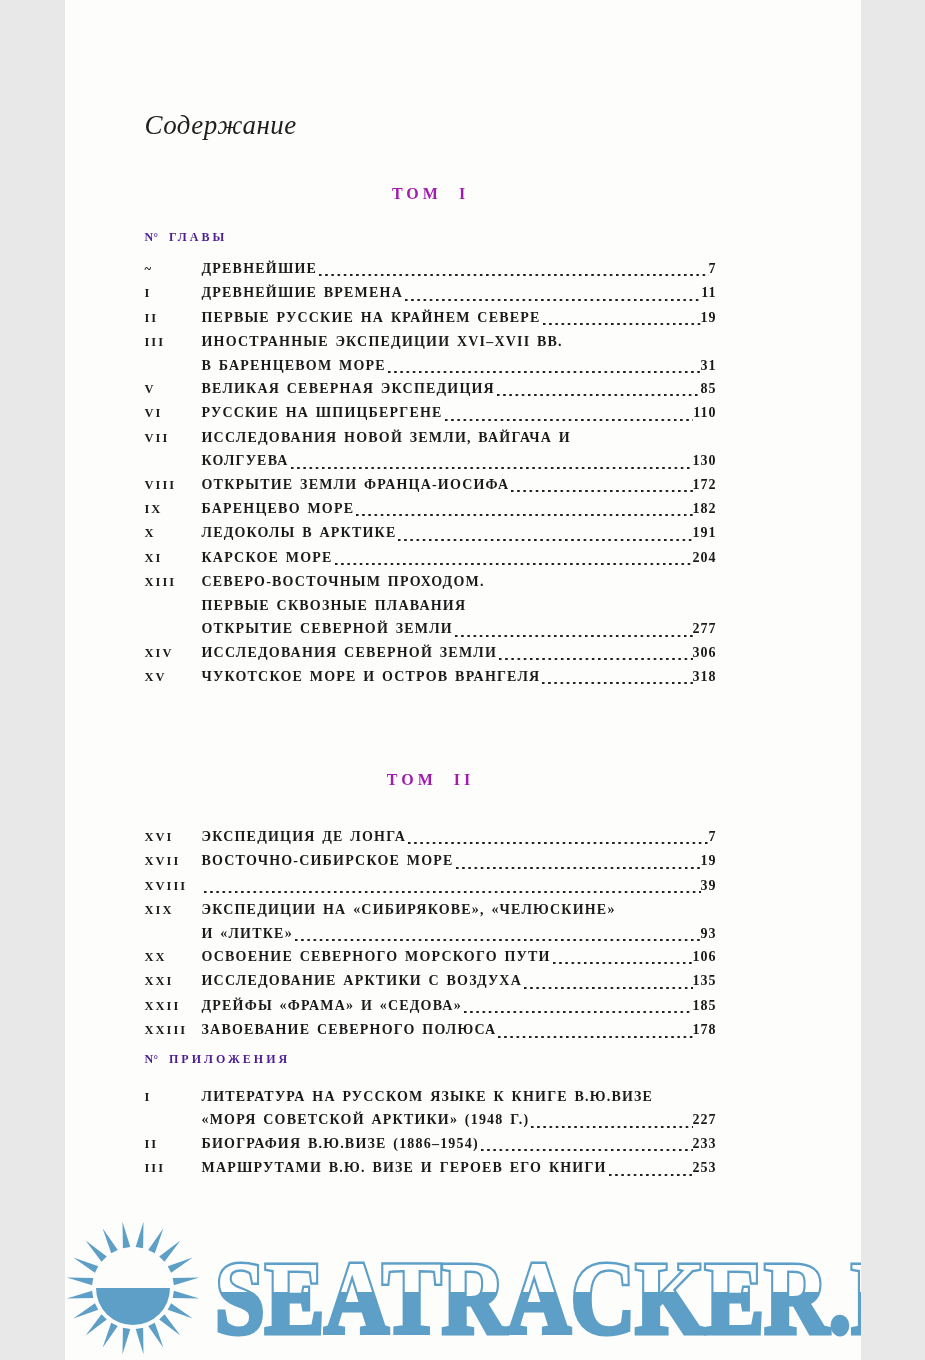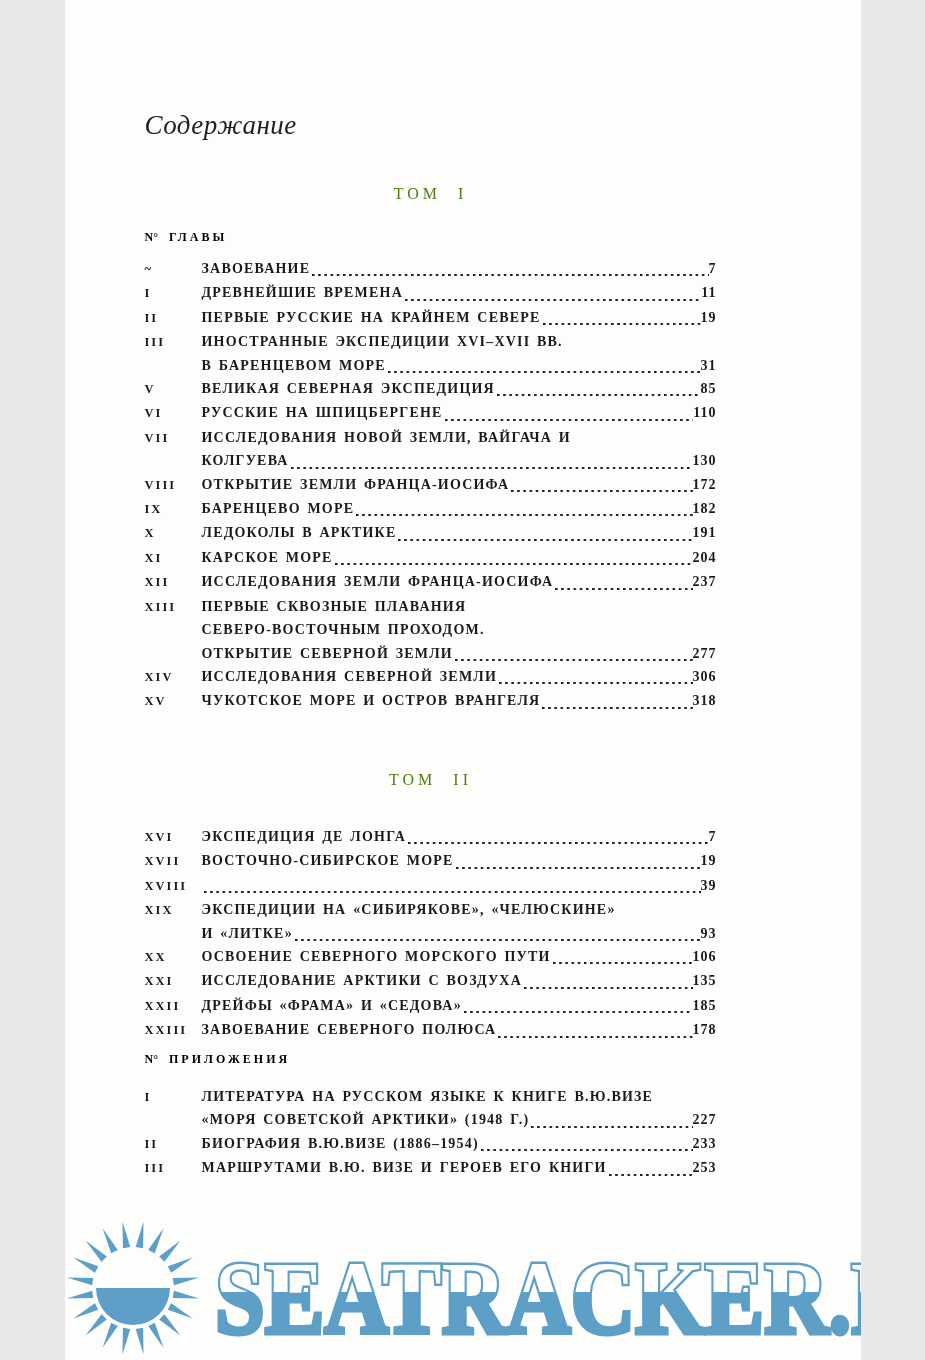--- a/index.html
+++ b/index.html
@@ -7,27 +7,27 @@
     position:relative;width:796px;height:1360px;margin:0 auto;
     background:#fdfdfc;overflow:hidden;
     font-family:"Liberation Serif", serif;color:#1a1a1a;
   }
   .page-title{
     position:absolute;left:80px;top:110px;
     font-style:italic;font-size:27px;letter-spacing:0.5px;color:#1f1f1f;
   }
   .tom-heading{
     position:absolute;left:80px;width:572px;text-align:center;
-    font-size:16px;font-weight:400;letter-spacing:4px;word-spacing:9px;color:#4d7c0f;
+    font-size:16px;font-weight:700;letter-spacing:4px;word-spacing:9px;color:#a21caf;
   }
   .tom1{top:185px;}
   .tom2{top:771px;}
   .col-header{
     position:absolute;left:80px;
-    font-size:12px;font-weight:700;letter-spacing:3px;color:#000000;
+    font-size:12px;font-weight:700;letter-spacing:3px;color:#4c1d95;
   }
   .hdr1{top:230px;}
   .hdr2{top:1052px;}
   .col-header .numero{margin-right:11px;letter-spacing:0;}
   .toc-list{
     position:absolute;left:80px;width:572px;
     font-size:14px;font-weight:700;line-height:23.4px;
   }
   .list1{top:257px;}
   .list2{top:825px;}
@@ -59,21 +59,21 @@
 
   <div class="col-header hdr1">
     <span class="numero">N°</span><span>ГЛАВЫ</span>
   </div>
 
   <div class="toc-list list1">
       <div class="toc-item">
         <div class="num">~</div>
         <div class="lines">
           <div class="line">
-            <span class="t">ЗАВОЕВАНИЕ</span>
+            <span class="t">ДРЕВНЕЙШИЕ</span>
             <span class="dots"></span>
             <span class="pg">7</span>
           </div>
         </div>
       </div>
       <div class="toc-item">
         <div class="num">I</div>
         <div class="lines">
           <div class="line">
             <span class="t">ДРЕВНЕЙШИЕ ВРЕМЕНА</span>
@@ -172,37 +172,27 @@
         <div class="num">XI</div>
         <div class="lines">
           <div class="line">
             <span class="t">КАРСКОЕ МОРЕ</span>
             <span class="dots"></span>
             <span class="pg">204</span>
           </div>
         </div>
       </div>
       <div class="toc-item">
-        <div class="num">XII</div>
-        <div class="lines">
-          <div class="line">
-            <span class="t">ИССЛЕДОВАНИЯ ЗЕМЛИ ФРАНЦА-ИОСИФА</span>
-            <span class="dots"></span>
-            <span class="pg">237</span>
-          </div>
-        </div>
-      </div>
-      <div class="toc-item">
         <div class="num">XIII</div>
         <div class="lines">
           <div class="line">
+            <span class="t">СЕВЕРО-ВОСТОЧНЫМ ПРОХОДОМ.</span>
+          </div>
+          <div class="line">
             <span class="t">ПЕРВЫЕ СКВОЗНЫЕ ПЛАВАНИЯ</span>
-          </div>
-          <div class="line">
-            <span class="t">СЕВЕРО-ВОСТОЧНЫМ ПРОХОДОМ.</span>
           </div>
           <div class="line">
             <span class="t">ОТКРЫТИЕ СЕВЕРНОЙ ЗЕМЛИ</span>
             <span class="dots"></span>
             <span class="pg">277</span>
           </div>
         </div>
       </div>
       <div class="toc-item">
         <div class="num">XIV</div>

